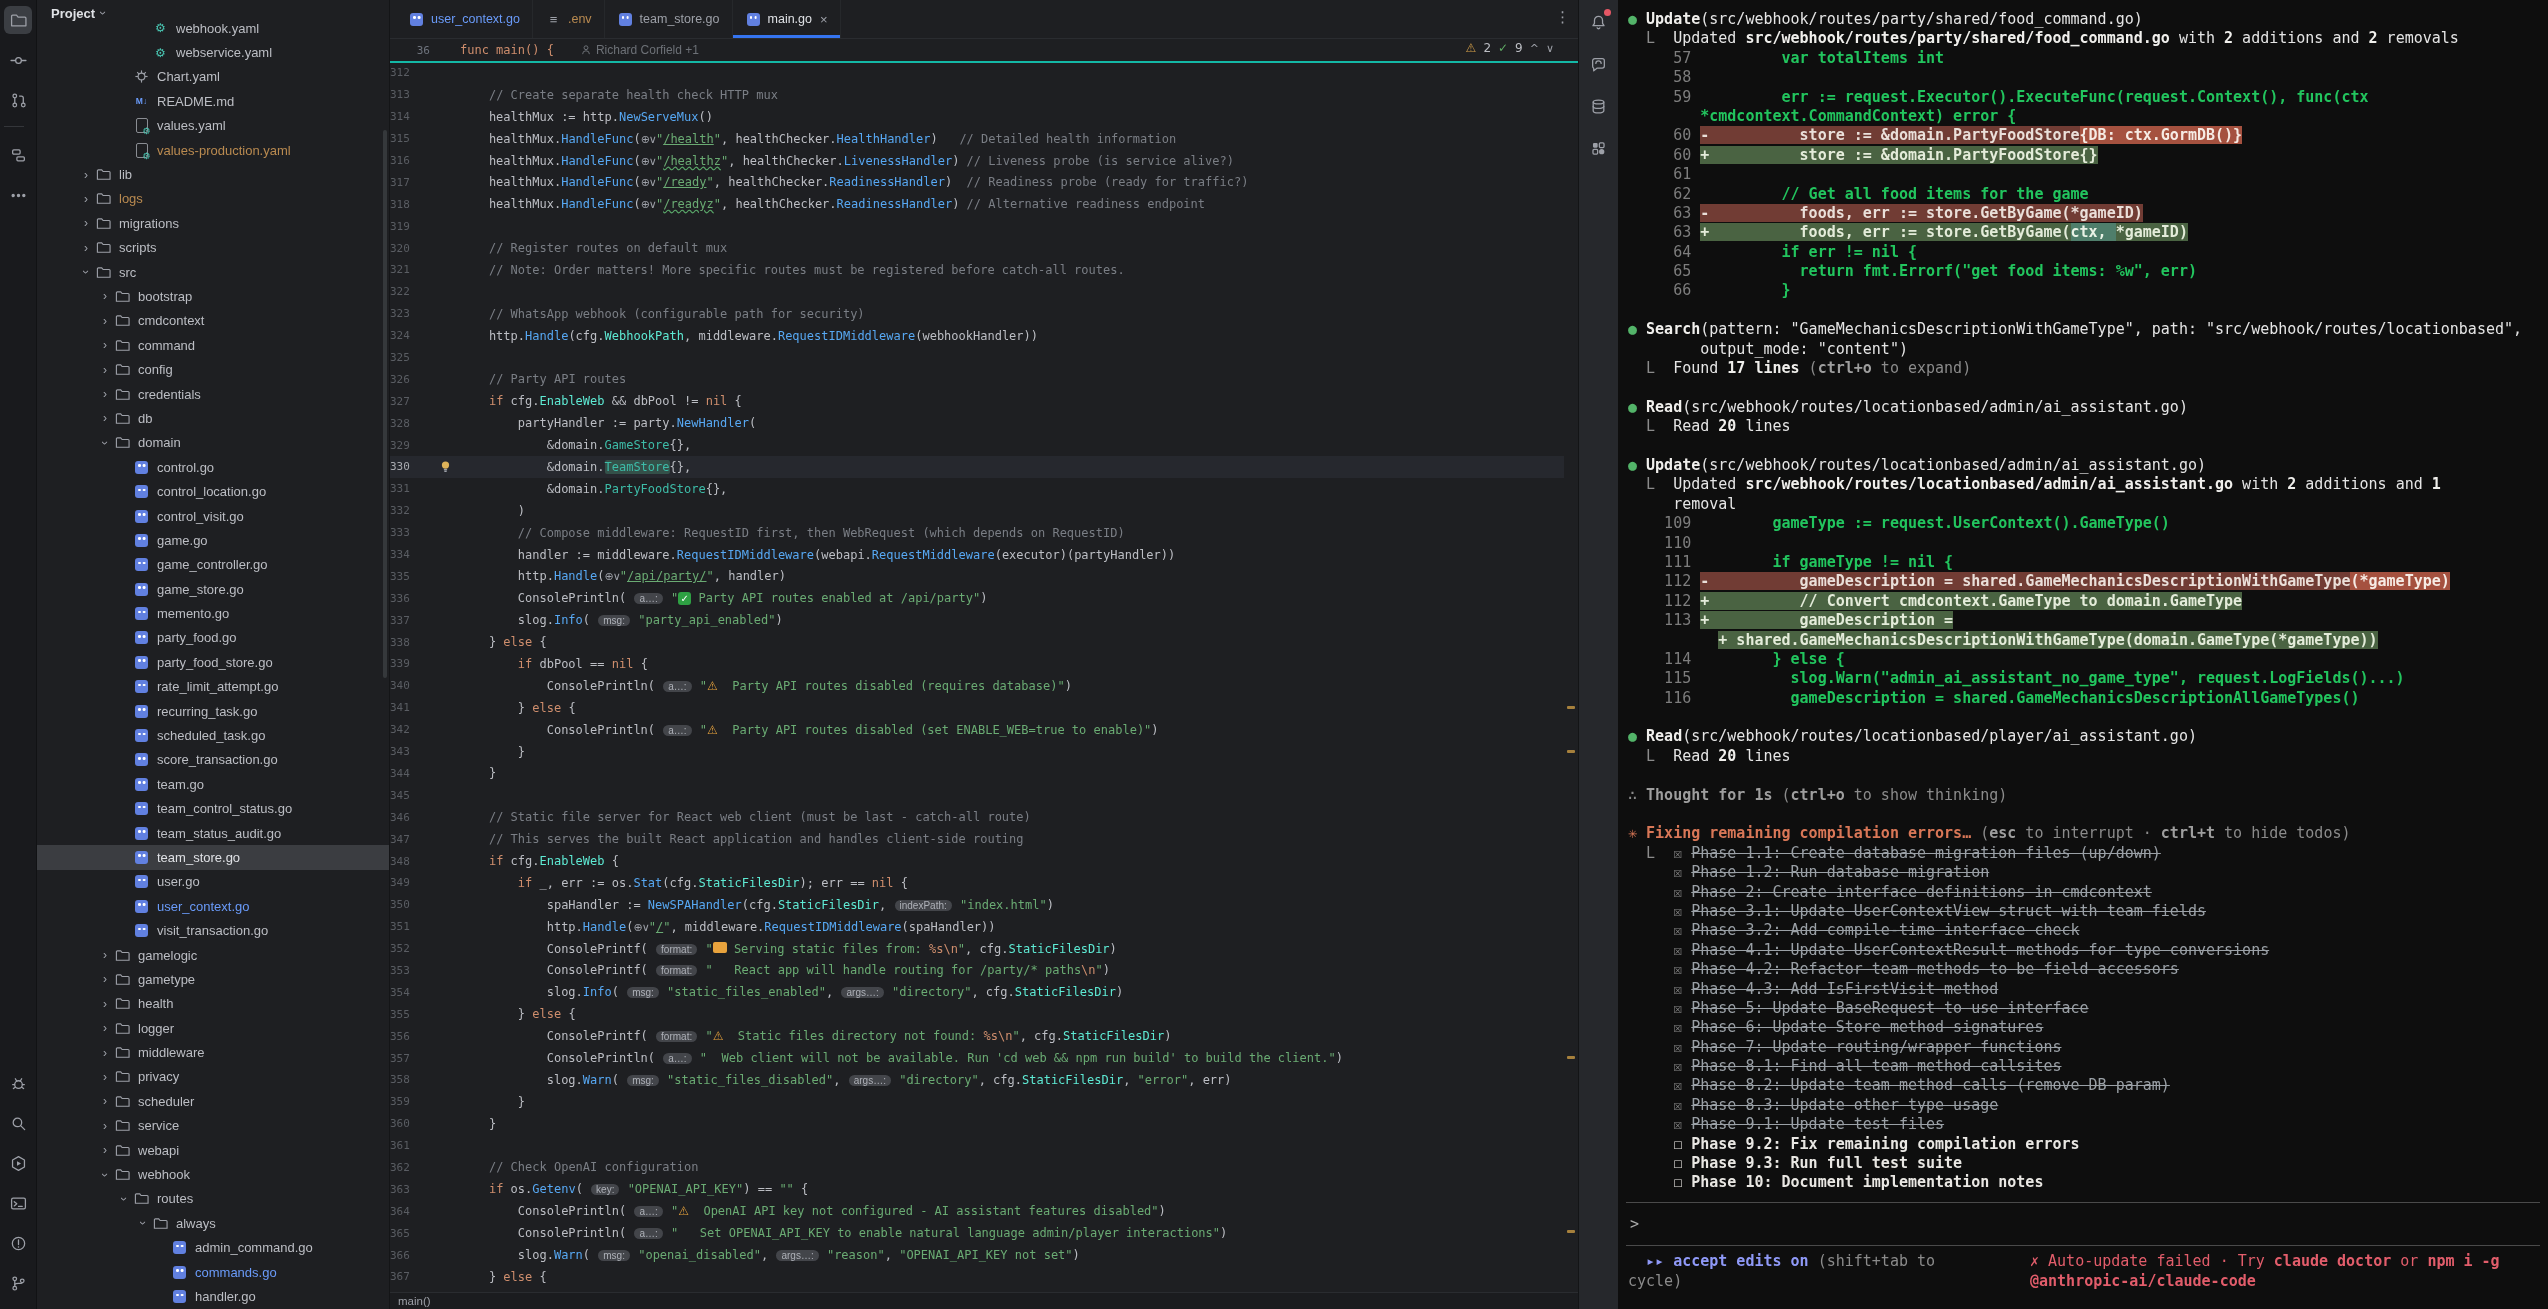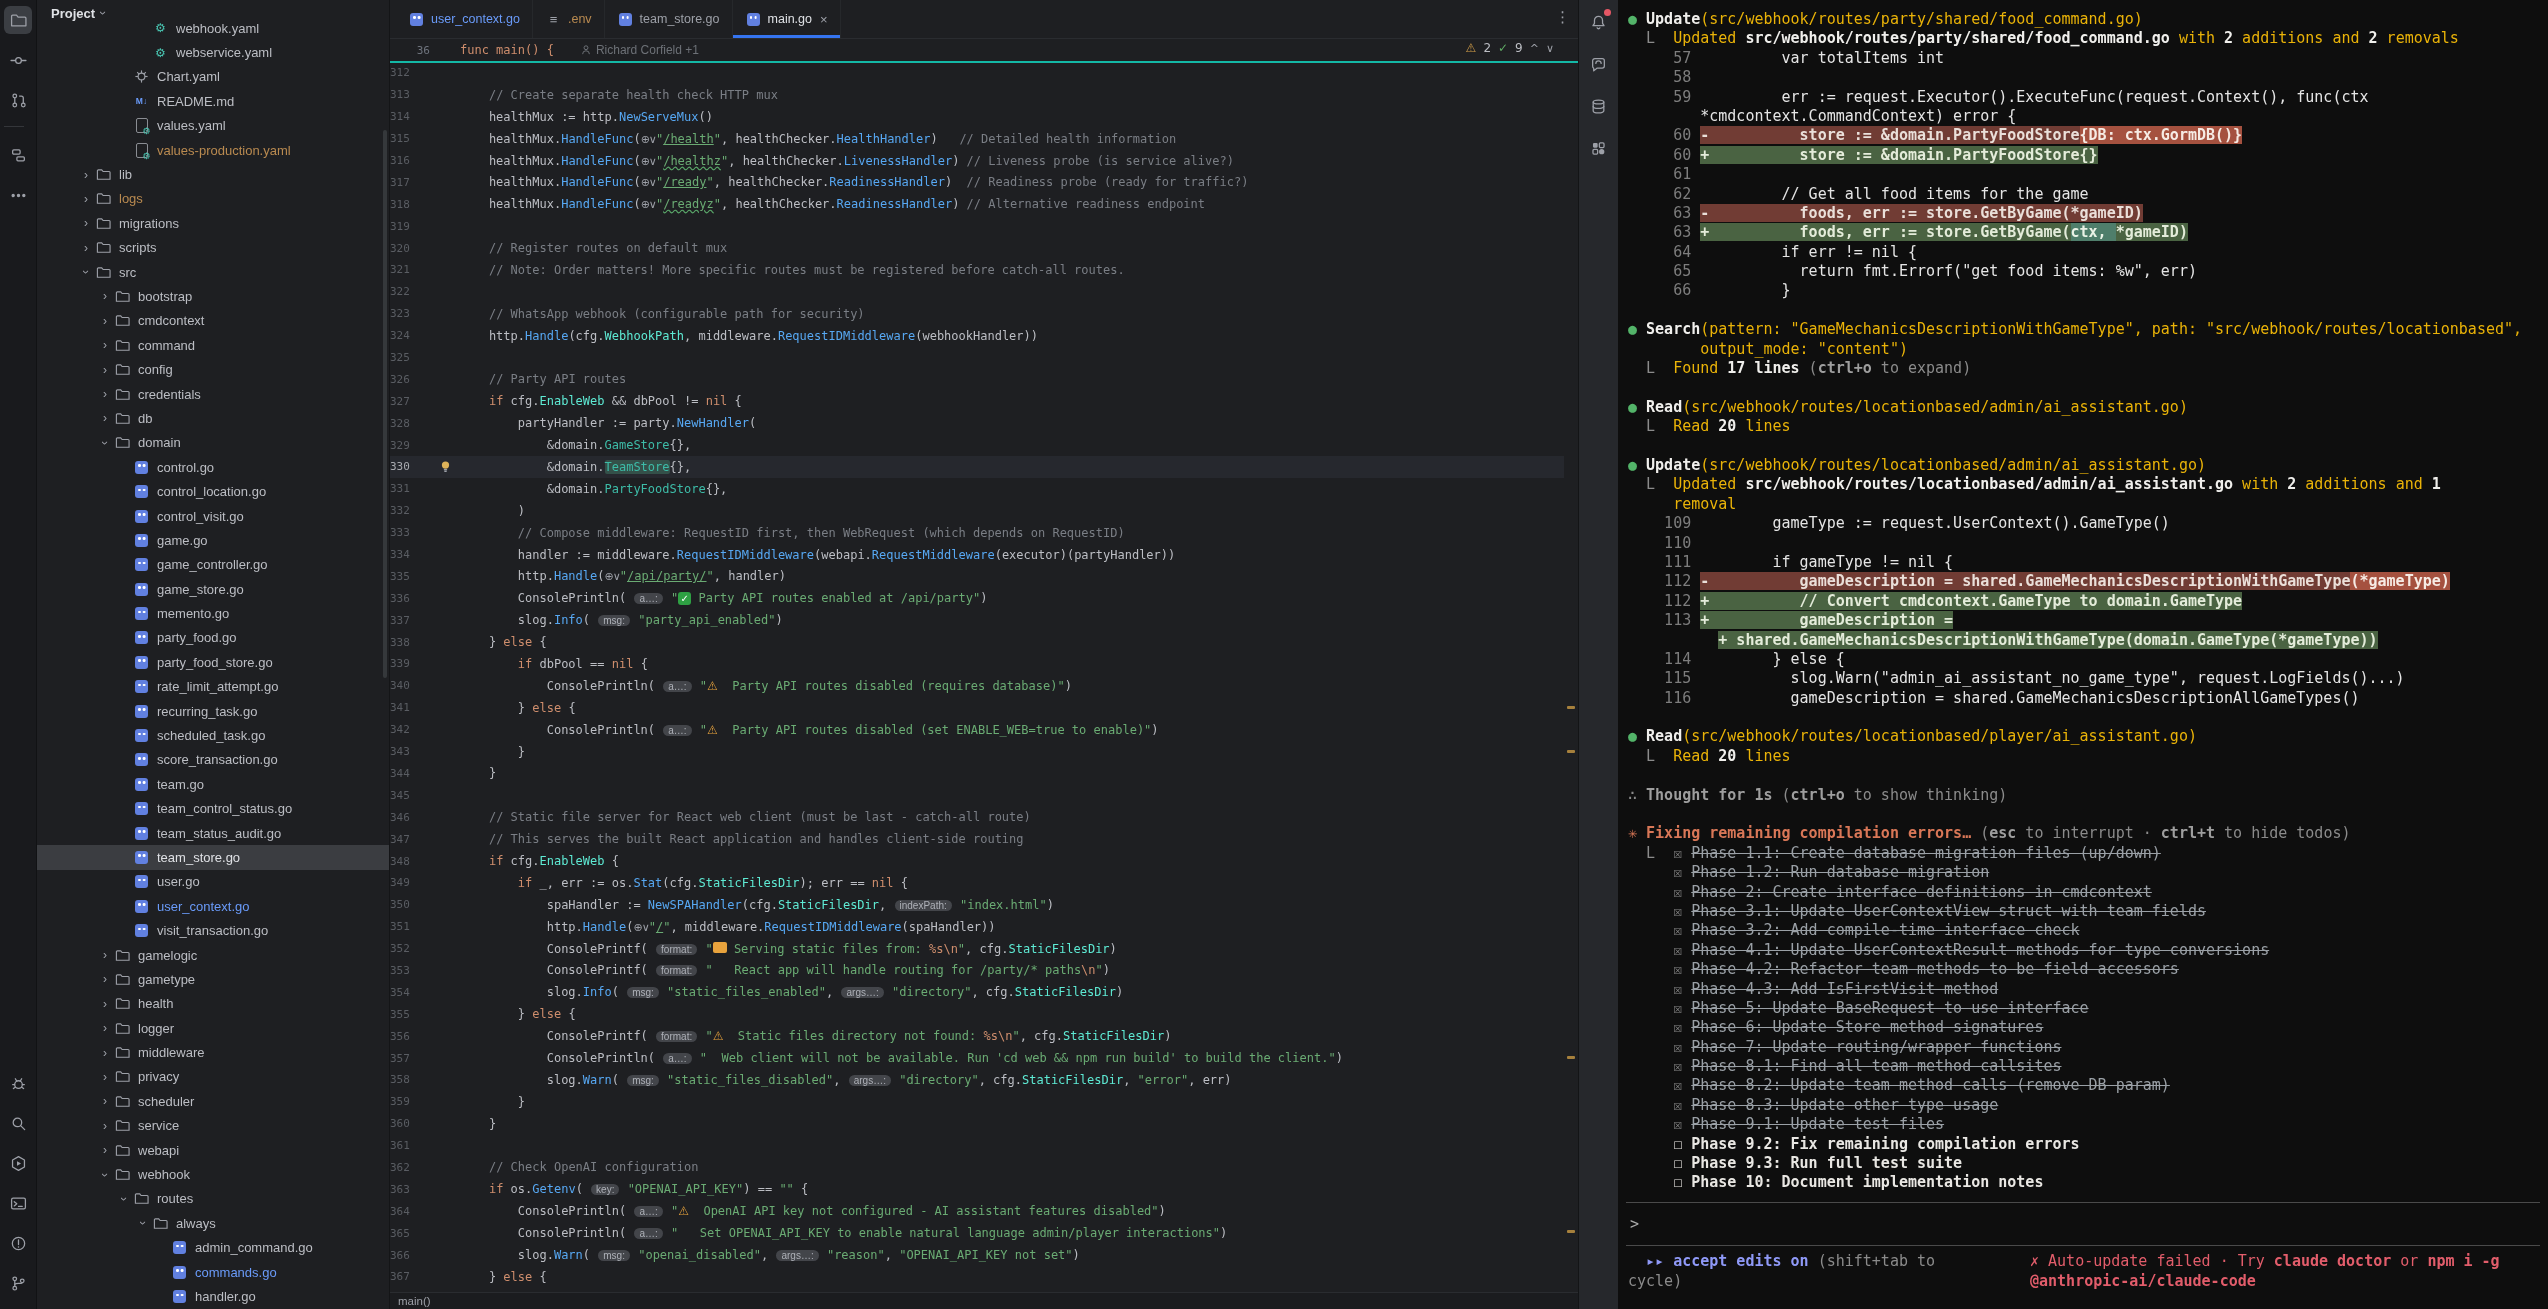--- a/index.html
+++ b/index.html
@@ -93,25 +93,25 @@
   .ts-btn{width:28px;height:28px;margin-bottom:14px;display:flex;align-items:center;justify-content:center;position:relative;}
   .bell-dot{position:absolute;top:1px;right:2px;width:7px;height:7px;border-radius:50%;background:#e55765;}
 
   
   .terminal{position:absolute;left:1618px;top:0;width:930px;height:100%;background:#0e0e0e;
     font-family:"DejaVu Sans Mono","DejaVu Sans",monospace;font-size:15px;color:#c9c7c3;}
   .t-lines{position:absolute;top:10px;left:10px;right:4px;}
   .t-row{height:19.4px;white-space:pre;overflow:hidden;}
   .tl-g{color:#53b469}
   .tl-b{color:#f0efec;font-weight:bold}
-  .tl-w{color:#eab308}
+  .tl-w{color:#e5e5e5}
   .tl-dim{color:#8b8b8b}
   .tl-dimb{color:#9e9e9e;font-weight:bold}
   .tl-num{color:#7d7d7d}
-  .tl-code{color:#e5e5e5;font-weight:normal}
+  .tl-code{color:#22c55e;font-weight:bold}
   .tl-dr{background:#713c34;color:#eadfd9;font-weight:bold}
   .tl-drh{background:#a5513f;color:#f6ebe4;font-weight:bold}
   .tl-dg{background:#4a6342;color:#e4ecda;font-weight:bold}
   .tl-dgh{background:#4f7e6b;color:#eaf2e6;font-weight:bold}
   .tl-strike{color:#9aa0a6;text-decoration:line-through}
   .tl-todo{color:#e9e7e3;font-weight:bold}
   .tl-claude{color:#d97757;font-weight:bold}
   .tl-pink{color:#e25d6b}
   .tl-pinkb{color:#e25d6b;font-weight:bold}
   .tl-acc{color:#8f99f7;font-weight:bold}

